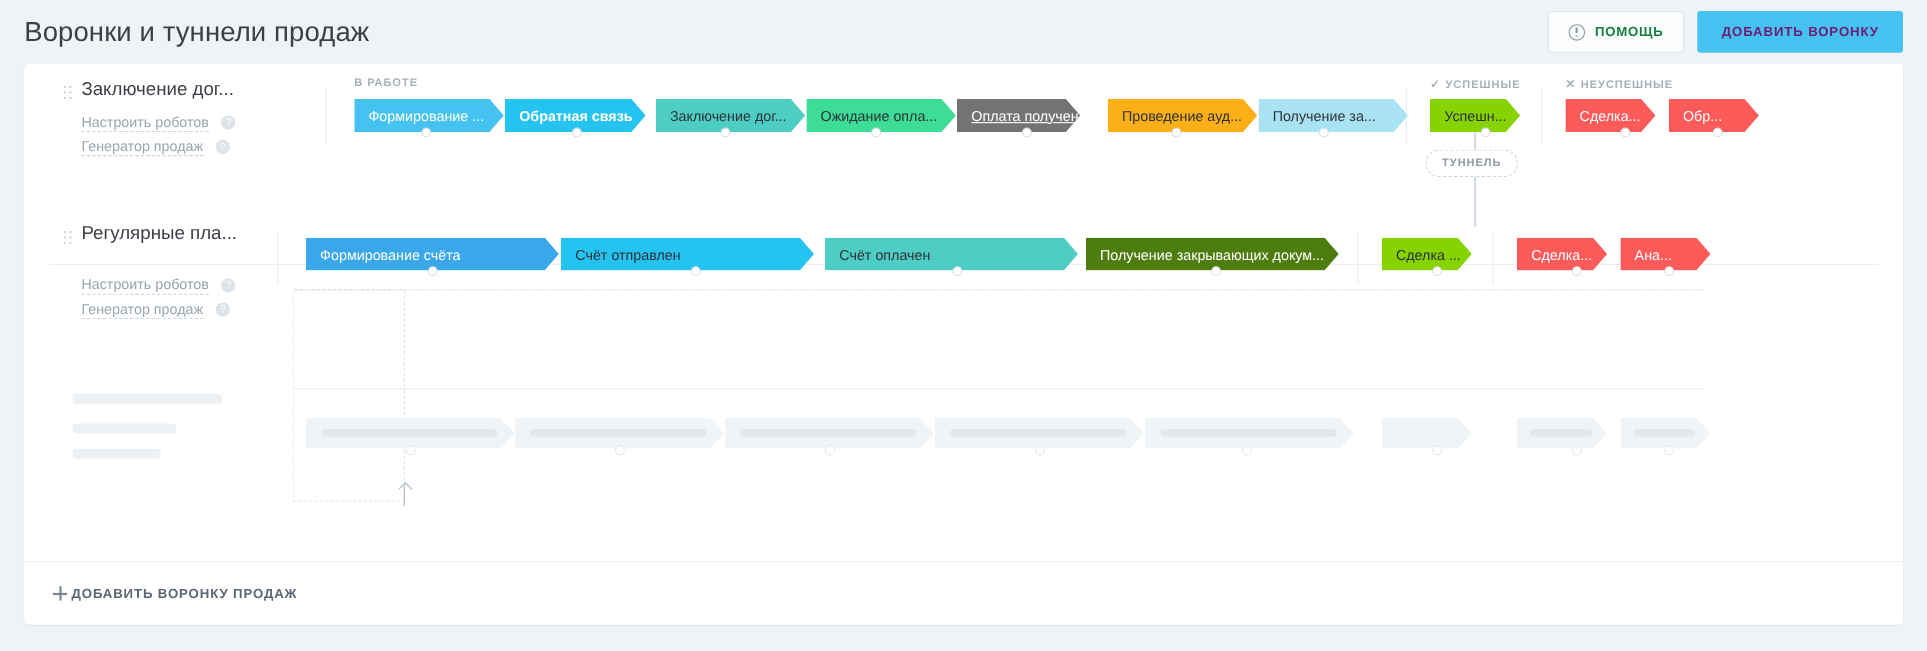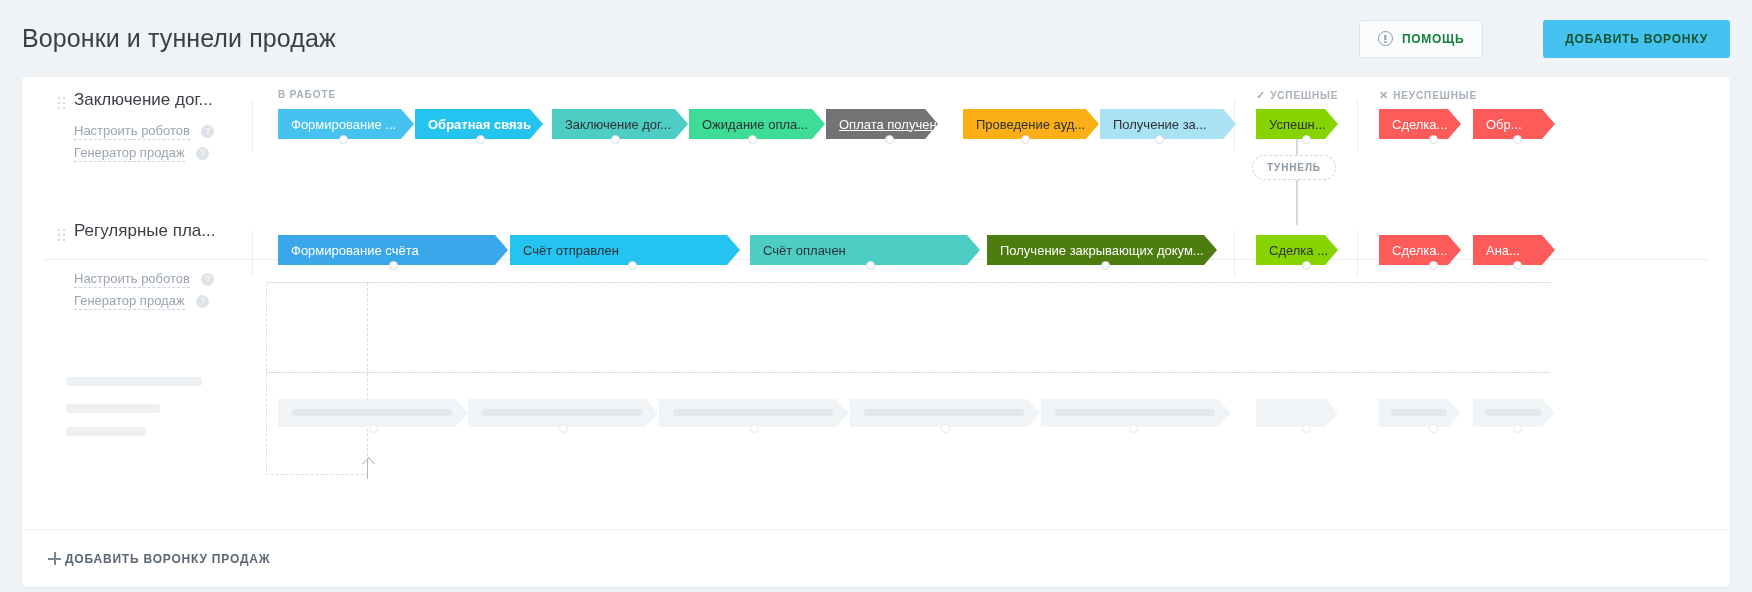--- a/index.html
+++ b/index.html
@@ -5,21 +5,21 @@
   * { box-sizing: border-box; margin: 0; padding: 0; }
   html, body {
     width: 1752px; height: 592px;
     background: #eff3f6;
     font-family: "Liberation Sans", sans-serif;
     overflow: hidden;
   }
 
   
   .page-header {
-    height: 77px;
+    height: 58px;
     display: flex;
     align-items: center;
     padding: 0 22px 0 22px;
   }
   .page-title {
     font-size: 25px;
     color: #3b3f46;
     font-weight: 400;
     letter-spacing: .1px;
   }
@@ -49,43 +49,42 @@
     width: 1.4px; height: 5px; background: #8d98a3; transform: translateX(-50%);
   }
   .icon-circle-excl::after {
     content: ""; position: absolute; left: 50%; bottom: 2.3px;
     width: 1.4px; height: 1.4px; background: #8d98a3; transform: translateX(-50%);
   }
   .btn-primary {
     height: 38px;
     background: #45c2ef;
     border: none; border-radius: 3px;
-    color: #14532d;
+    color: #701a75;
     font-size: 12px; font-weight: 700; letter-spacing: .8px;
     padding: 0 22px;
     text-transform: uppercase;
     cursor: pointer;
-    margin-left: 48px;
   }
 
   
   .card {
     margin: 0 22px;
     background: #fff;
     border-radius: 4px;
     height: 510px;
     position: relative;
     box-shadow: 0 1px 2px rgba(20,40,60,.06);
   }
 
   .funnel-row {
     display: flex;
     position: relative;
   }
-  .funnel-row.row1 { height: 130px; }
+  .funnel-row.row1 { height: 130px; gap: 44px; }
   .funnel-row.row2 { height: 130px; }
   .funnel-row.rowghost { height: 130px; }
 
   .divider-h {
     position: absolute;
     left: 22px; right: 22px;
     height: 1px; background: #edf0f3;
   }
 
   

